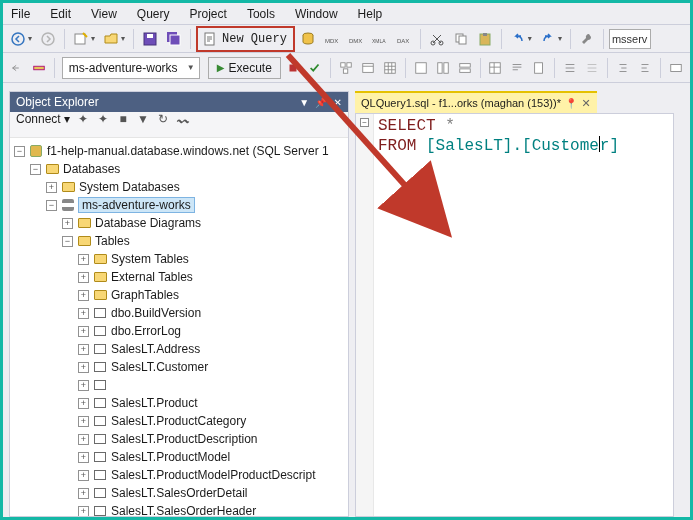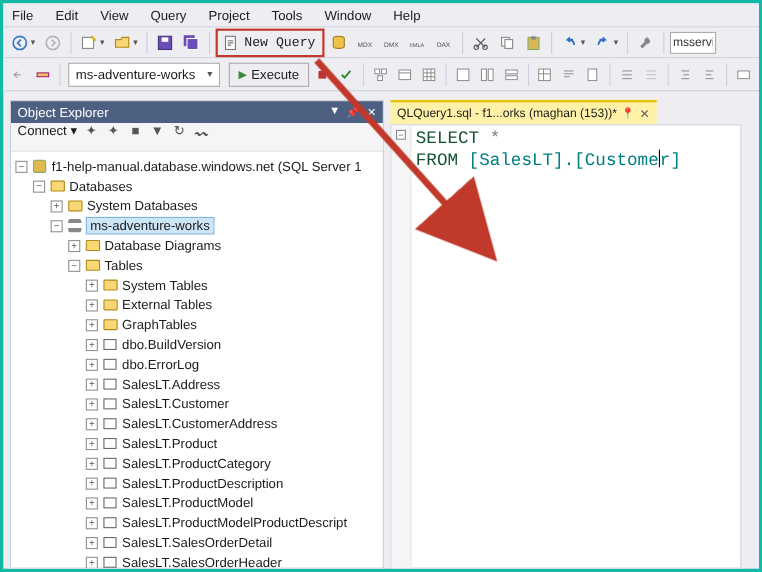--- a/index.html
+++ b/index.html
@@ -50,21 +50,21 @@
 
   .right-pane { flex: 1; display: flex; flex-direction: column; margin: 6px 16px 0 2px; }
   .tab-strip { height: 22px; display: flex; align-items: flex-end; background: #eeeef2; }
   .doc-tab { height: 22px; background: #fff2a8; border-top: 2px solid #e5c100; display: flex; align-items: center; gap: 4px; padding: 0 6px; font-size: 11px; }
   .doc-tab .pin { font-size: 10px; color: #888; }
   .doc-tab .close { font-size: 11px; color: #666; }
   .editor-surface { flex: 1; background: #fff; border: 1px solid #cccedb; position: relative; }
   .fold-col { position: absolute; left: 0; top: 0; bottom: 0; width: 18px; background: #f5f5f5; border-right: 1px solid #e8e8e8; }
   .fold-box { position: absolute; left: 4px; top: 4px; width: 9px; height: 9px; border: 1px solid #8a8a8a; background: #fff; font-size: 8px; line-height: 8px; text-align: center; color: #555; }
   .code { padding: 2px 0 0 22px; font-family: Consolas, "Courier New", monospace; font-size: 16px; line-height: 20px; white-space: pre; }
-  .kw { color: #14532d; }
+  .kw { color: #7f1d1d; }
   .obj { color: #008080; }
   .star { color: #808080; }
   .caret-cursor { display: inline-block; width: 0; border-left: 1px solid #000; height: 16px; vertical-align: -2px; }
 
   
   .arrow-svg { position: absolute; left: 260px; top: 40px; width: 200px; height: 200px; z-index: 10; pointer-events: none; }
 
   
   svg { display: block; }
 </style>
@@ -428,21 +428,20 @@
             <span class="node-ico">
               <span class="tableico"></span>
             </span>
             <span>SalesLT.Customer</span>
           </div>
         <div class="tree-row indent-4">
             <span class="tgl">+</span>
             <span class="node-ico">
               <span class="tableico"></span>
             </span>
-            <span>SalesLT.CustomerAddress</span>
           </div>
         <div class="tree-row indent-4">
             <span class="tgl">+</span>
             <span class="node-ico">
               <span class="tableico"></span>
             </span>
             <span>SalesLT.Product</span>
           </div>
         <div class="tree-row indent-4">
             <span class="tgl">+</span>

